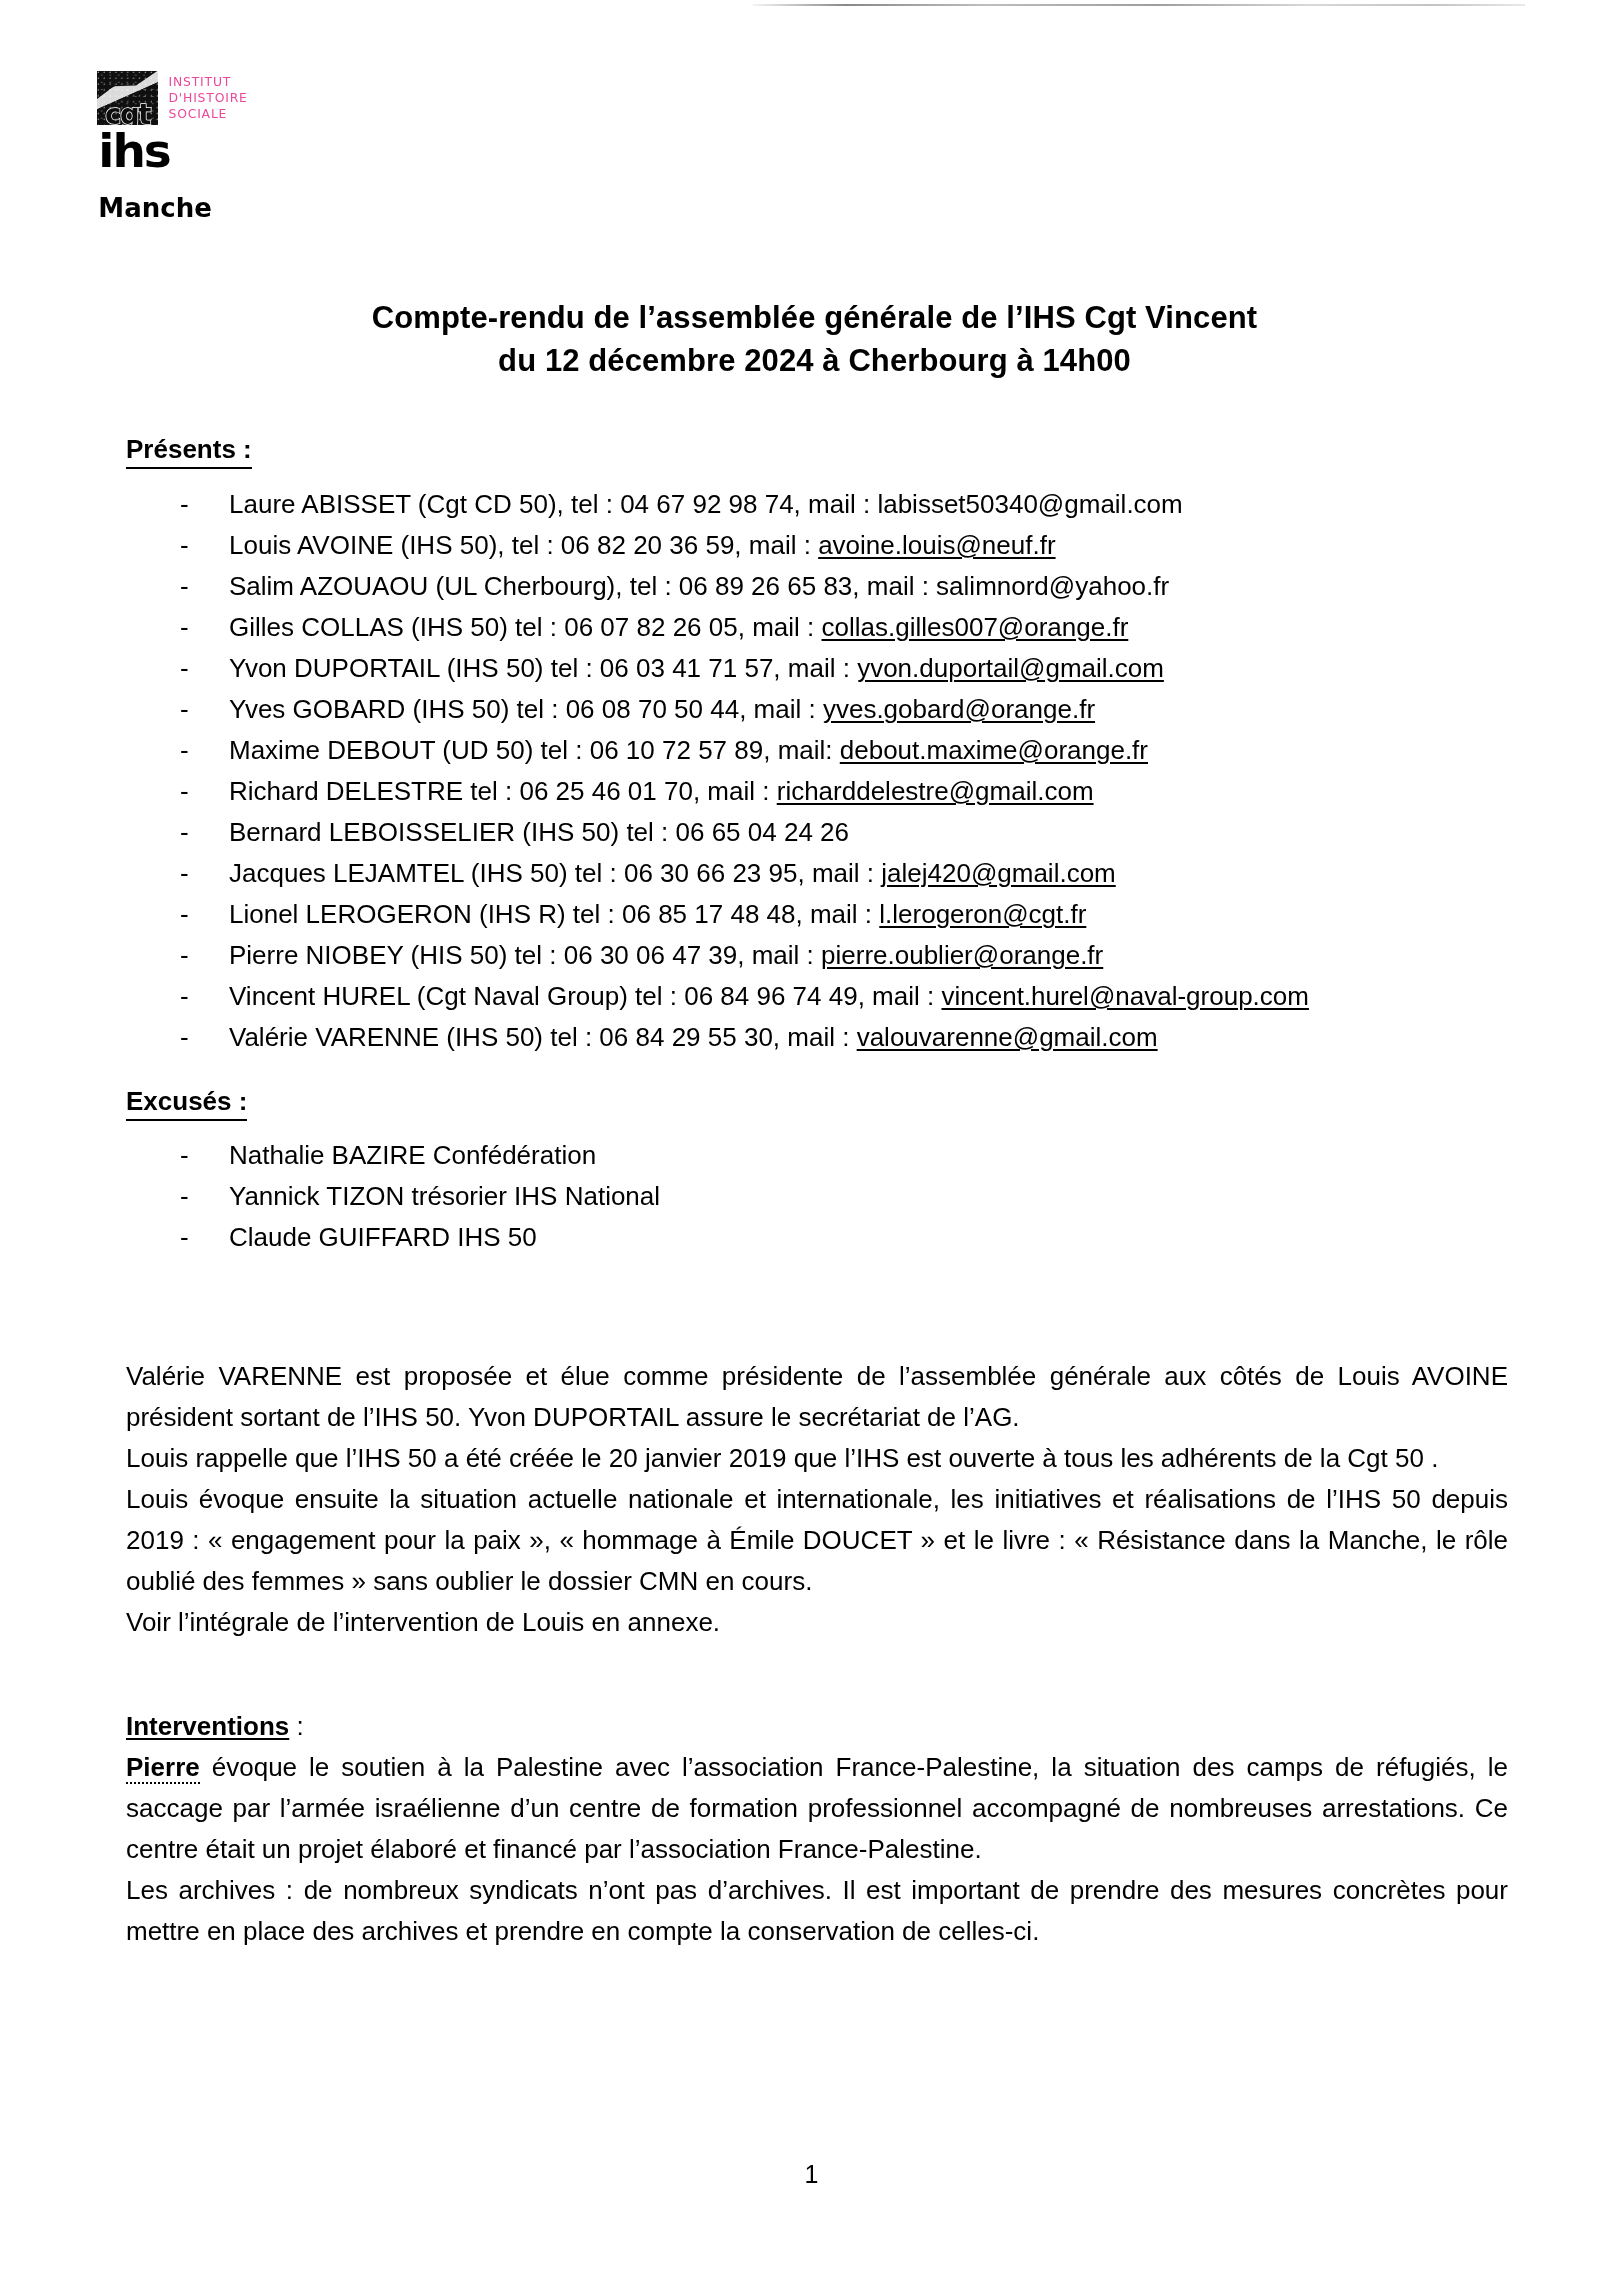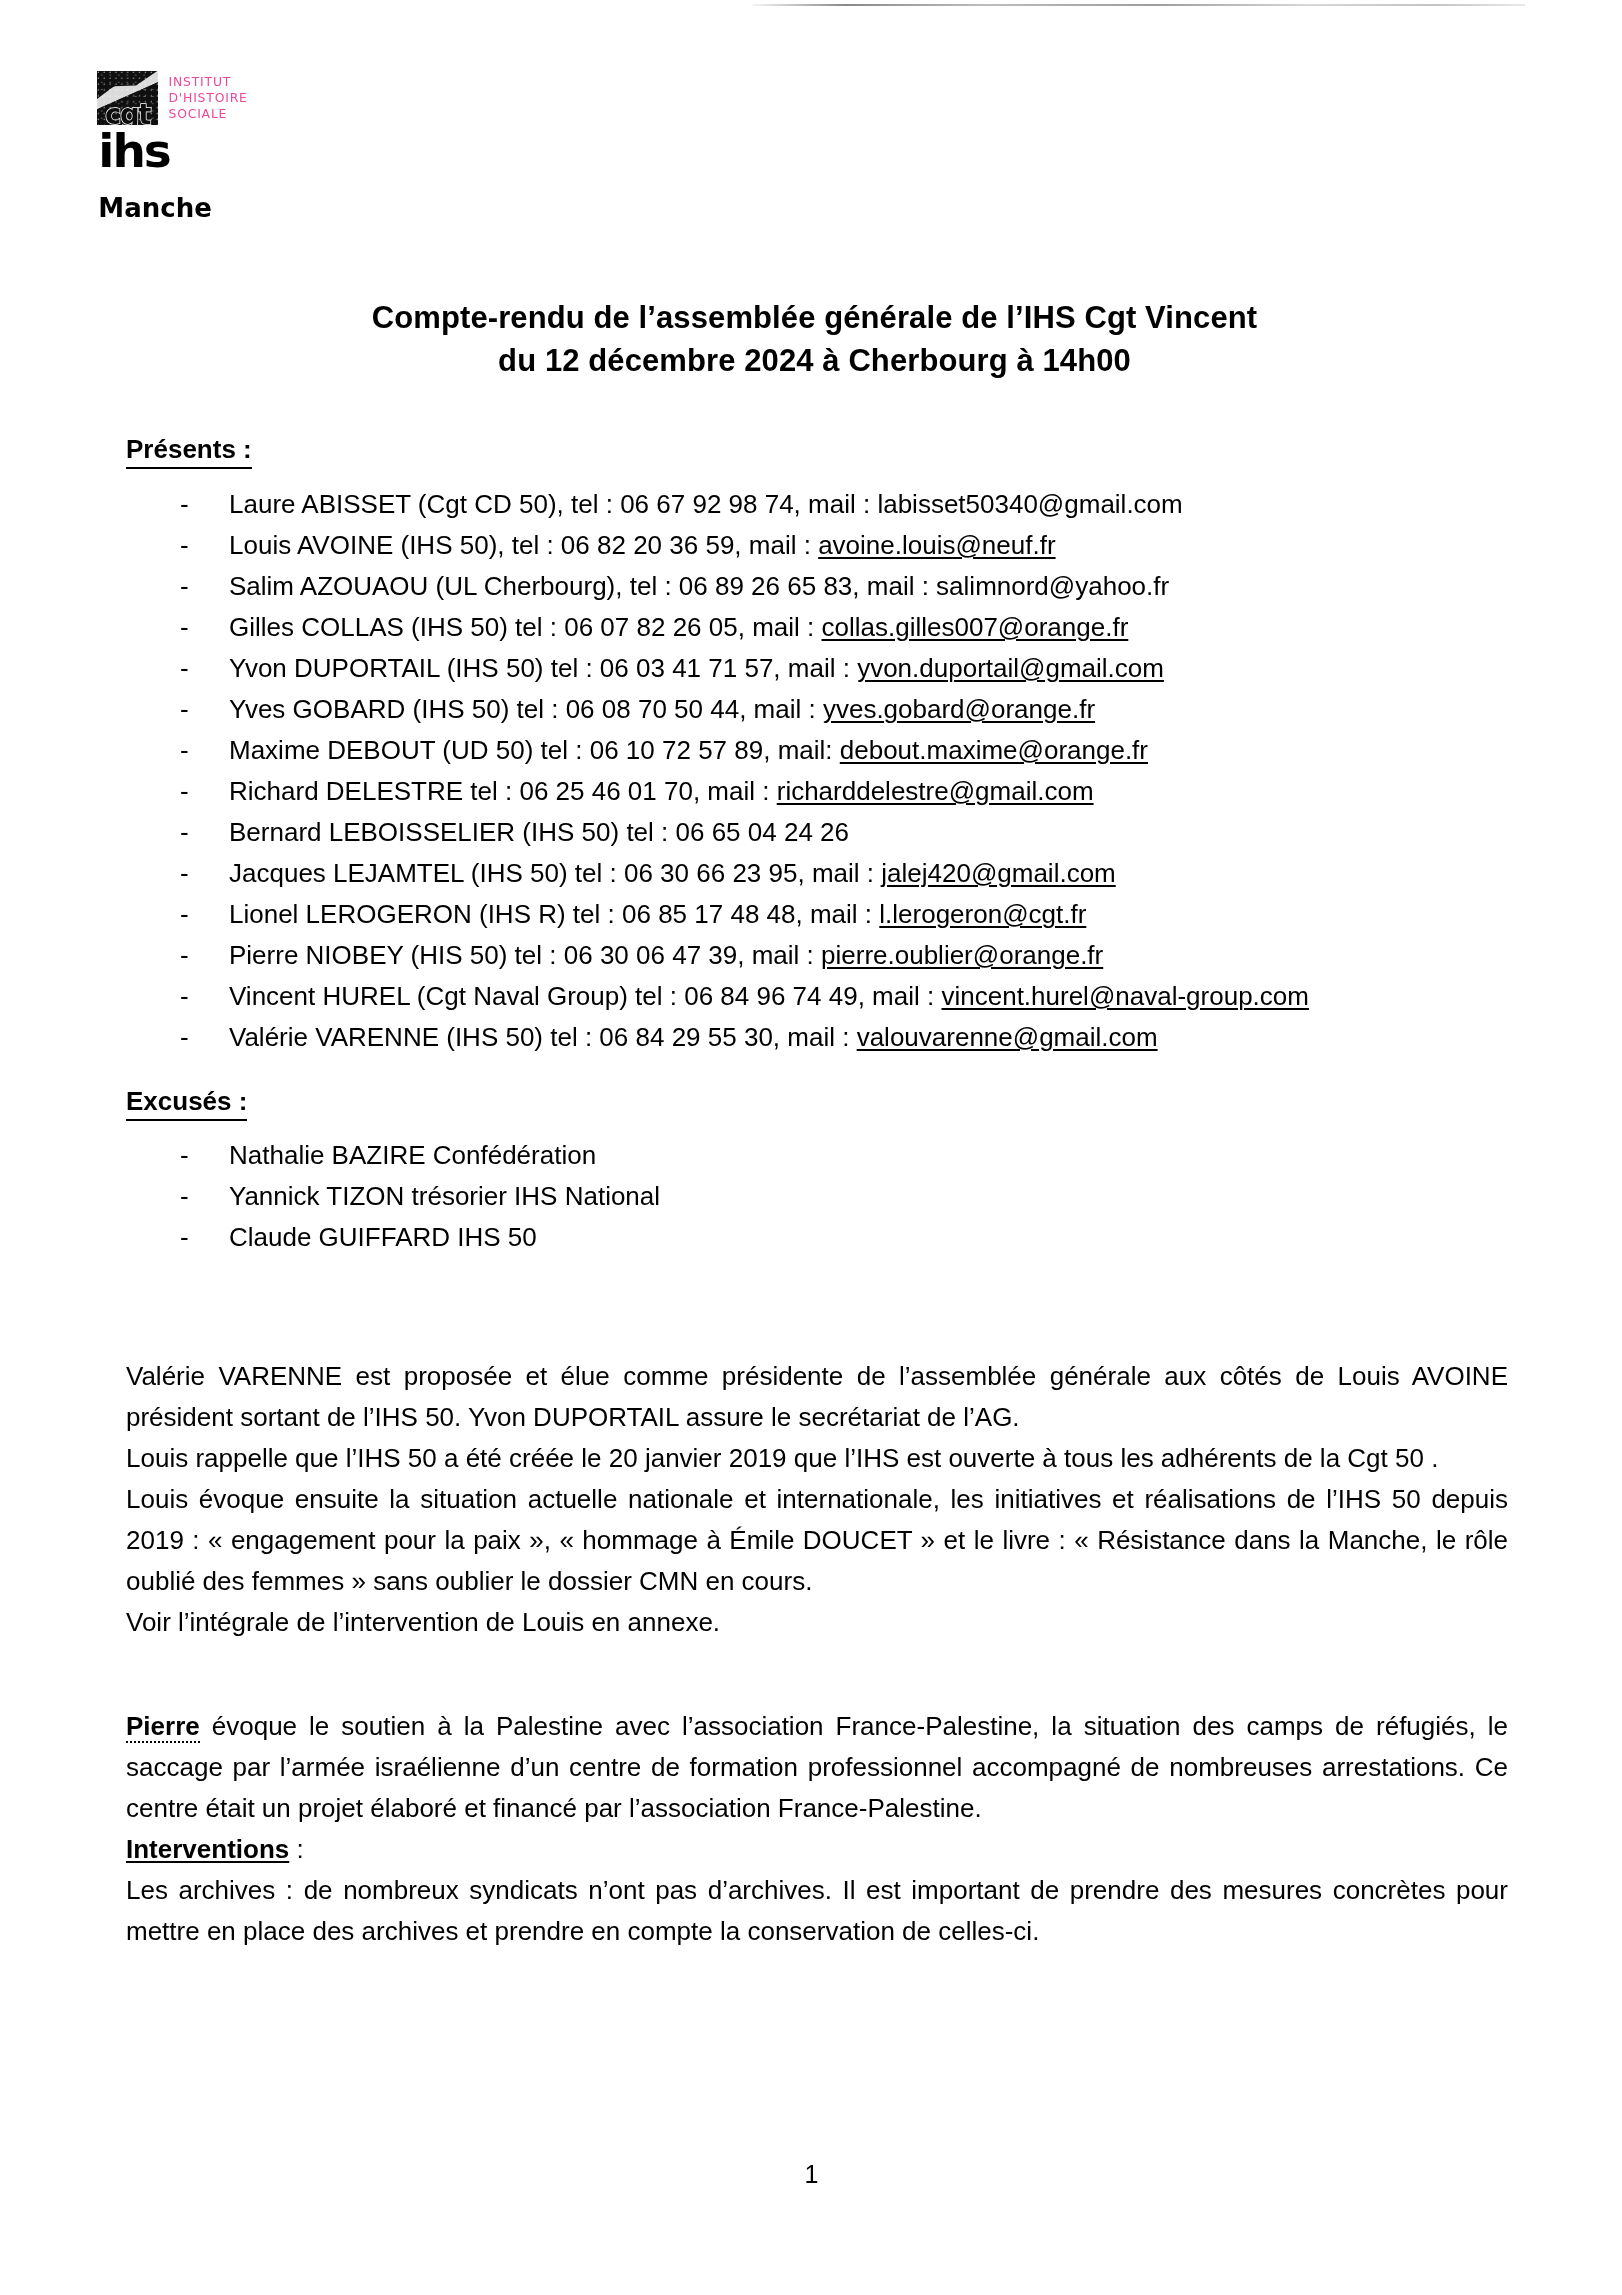--- a/index.html
+++ b/index.html
@@ -238,21 +238,21 @@
     <span class="line">du 12 décembre 2024 à Cherbourg à 14h00</span>
   </div>
 
   <div class="content">
 
     <div class="section-wrap">
       <h2 class="section">Présents :</h2>
     </div>
     <ul class="dash-list">
       <li>
-        <span class="dash">-</span><span>Laure ABISSET (Cgt CD 50), tel : 06 67 92 98 74, mail : labisset50340@gmail.com</span>
+        <span class="dash">-</span><span>Laure ABISSET (Cgt CD 50), tel : 04 67 92 98 74, mail : labisset50340@gmail.com</span>
       </li>
       <li>
         <span class="dash">-</span><span>Louis AVOINE (IHS 50), tel : 06 82 20 36 59, mail : </span><span class="mail-link">avoine.louis@neuf.fr</span>
       </li>
       <li>
         <span class="dash">-</span><span>Salim AZOUAOU (UL Cherbourg), tel : 06 89 26 65 83, mail : salimnord@yahoo.fr</span>
       </li>
       <li>
         <span class="dash">-</span><span>Gilles COLLAS (IHS 50) tel : 06 07 82 26 05, mail : </span><span class="mail-link">collas.gilles007@orange.fr</span>
       </li>
@@ -307,23 +307,23 @@
 
     <div class="gap-after-excuses"></div>
 
     <p class="para">Valérie VARENNE est proposée et élue comme présidente de l’assemblée générale aux côtés de Louis AVOINE président sortant de l’IHS 50. Yvon DUPORTAIL assure le secrétariat de l’AG.</p>
     <p class="para">Louis rappelle que l’IHS 50 a été créée le 20 janvier 2019 que l’IHS est ouverte à tous les adhérents de la Cgt 50 .</p>
     <p class="para">Louis évoque ensuite la situation actuelle nationale et internationale, les initiatives et réalisations de l’IHS 50 depuis 2019 : « engagement pour la paix », « hommage à Émile DOUCET » et le livre : « Résistance dans la Manche, le rôle oublié des femmes » sans oublier le dossier CMN en cours.</p>
     <p class="para last-left">Voir l’intégrale de l’intervention de Louis en annexe.</p>
 
     <div class="gap-before-interventions"></div>
 
+    <p class="para last-left"><span class="bold-underline">Interventions</span><span> :</span></p>
+
     <p class="para"><span class="dotted-name">Pierre</span><span> évoque le soutien à la Palestine avec l’association France-Palestine, la situation des camps de réfugiés, le saccage par l’armée israélienne d’un centre de formation professionnel accompagné de nombreuses arrestations. Ce centre était un projet élaboré et financé par l’association France-Palestine.</span></p>
-
-    <p class="para last-left"><span class="bold-underline">Interventions</span><span> :</span></p>
 
     <p class="para">Les archives : de nombreux syndicats n’ont pas d’archives. Il est important de prendre des mesures concrètes pour mettre en place des archives et prendre en compte la conservation de celles-ci.</p>
   </div>
 
   <div class="page-number">1</div>
 
 </div>
 
 
 </body></html>

